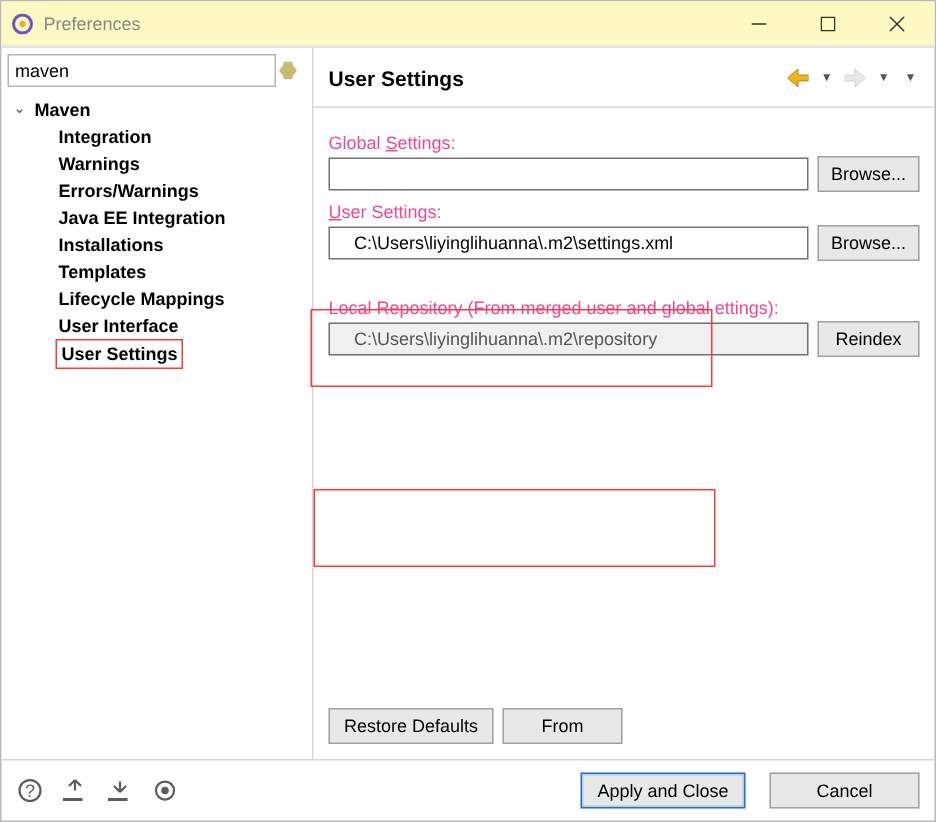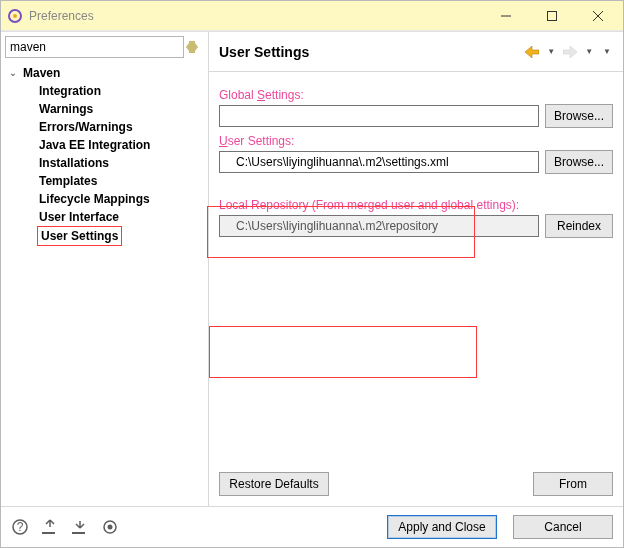--- a/index.html
+++ b/index.html
@@ -127,21 +127,21 @@
   .btn.primary { border:1px solid #1f74d1; box-shadow: inset 0 0 0 1px rgba(31,116,209,.25); }
 
   .update-row { margin-top: 4px; }
   .redbox-a {
     position:absolute;
     border:1px solid #ff3a3a;
     pointer-events:none;
   }
 
   .rd-row {
-    display:flex; justify-content:space-between; gap:6px;
+    display:flex; justify-content:flex-start; gap:6px;
     padding: 10px;
     border-top: none;
   }
 
   .footer {
     border-top: 1px solid #d8d8d8;
     padding: 8px 10px;
     display:flex; align-items:center;
   }
   .footer-icons { display:flex; gap:12px; align-items:center; color:#656565; }

